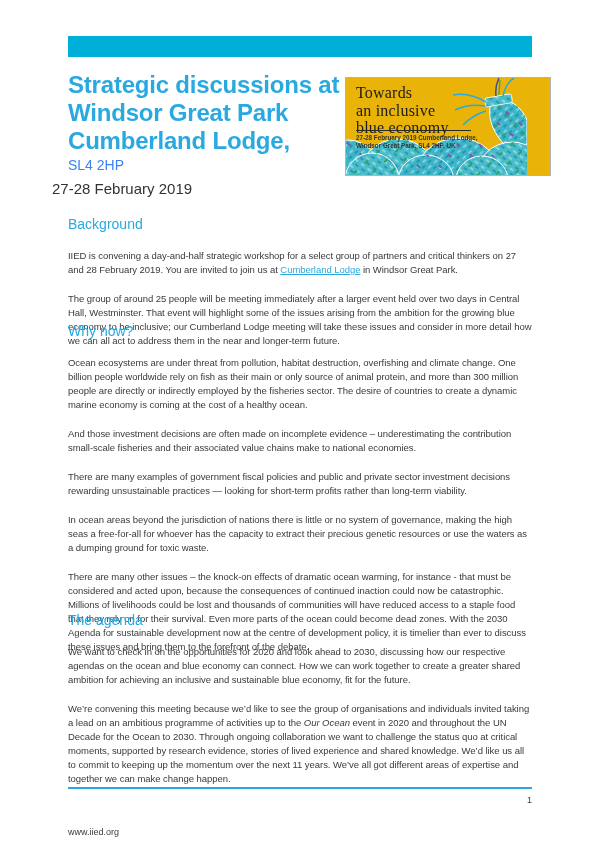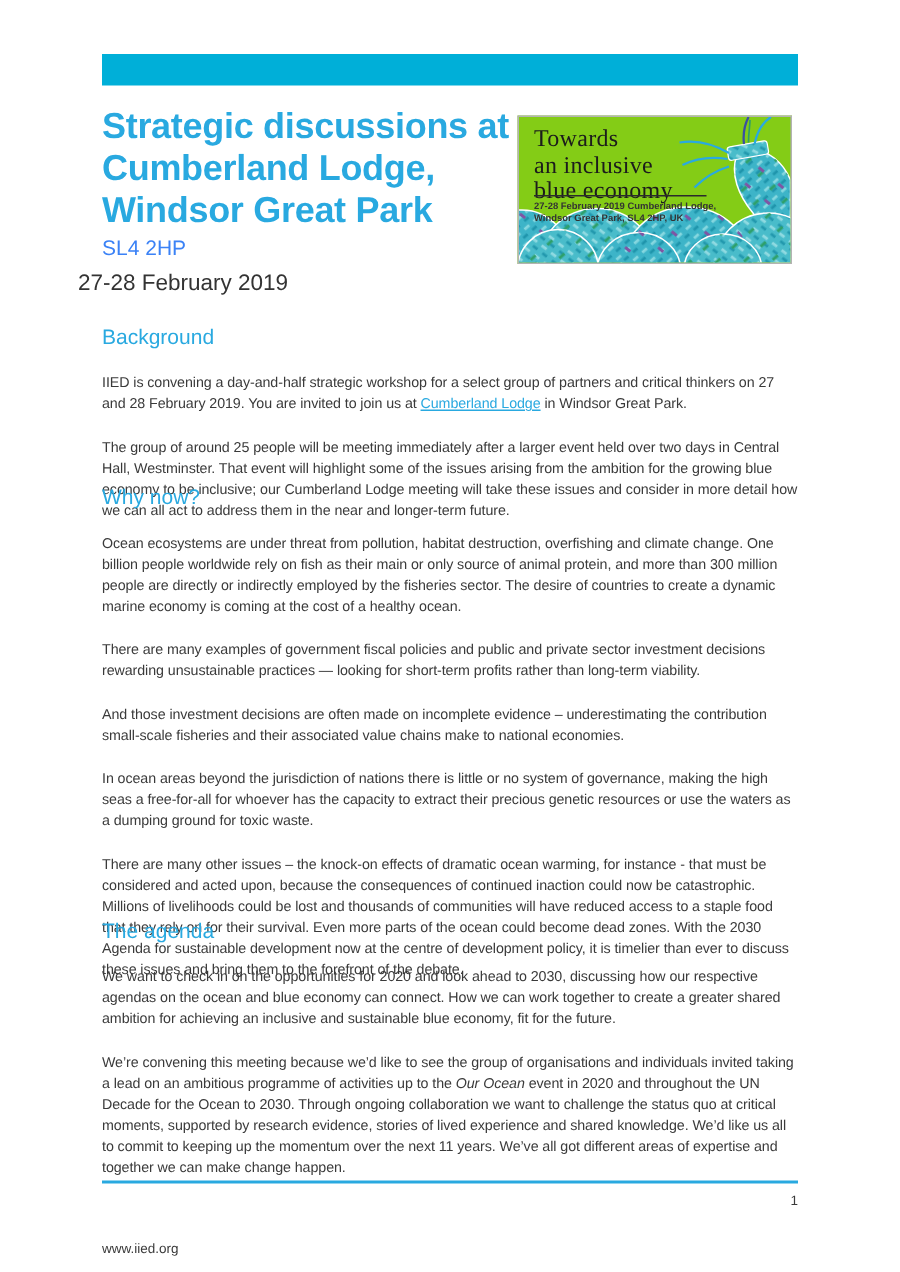--- a/index.html
+++ b/index.html
@@ -29,22 +29,22 @@
     font-size: 14px; line-height: 17px; color: #3b82f6;
   }
   .doc-date {
     position: absolute; left: 52px; top: 180px;
     font-size: 15px; line-height: 18px; color: #333;
   }
 
   
   .flyer {
     position: absolute; left: 345px; top: 77px;
-    width: 183px; height: 99px;
-    border: 1px solid #b3b3b3; background: #84cc16; overflow: hidden;
+    width: 206px; height: 99px;
+    border: 1px solid #b3b3b3; background: #eab308; overflow: hidden;
   }
   .flyer-art { position: absolute; left: 0; top: 0; width: 181px; height: 97px; }
   .flyer-title {
     position: absolute; left: 10px; top: 6px;
     font-family: "Liberation Serif", serif;
     font-size: 16px; line-height: 17.5px; color: #1c1c1c; letter-spacing: 0.2px;
   }
   .flyer-rule {
     position: absolute; left: 10px; top: 52px;
     width: 115px; height: 1px; background: #2b2b2b;
@@ -86,22 +86,22 @@
 </style>
 </head>
 <body>
 
 <div class="page">
 
   <div class="topbar"></div>
 
   <div class="doc-title">
     <div>Strategic discussions at</div>
+    <div>Windsor Great Park</div>
     <div>Cumberland Lodge,</div>
-    <div>Windsor Great Park</div>
   </div>
   <div class="postcode">SL4 2HP</div>
   <div class="doc-date">27-28 February 2019</div>
 
   <div class="flyer">
     <svg class="flyer-art" viewBox="0 0 181 97" preserveAspectRatio="none">
       <defs>
         <pattern id="wvA" width="8" height="8" patternUnits="userSpaceOnUse" patternTransform="rotate(-42)">
           <rect width="8" height="8" fill="#3DB4C8"></rect>
           <rect x="0.6" y="1.2" width="4.2" height="1.9" fill="#85D7DF"></rect>
@@ -174,22 +174,22 @@
 
   <div class="section" id="sec-background">
     <h2 class="sec-heading">Background</h2>
     <p class="body-p"><span>IIED is convening a day-and-half strategic workshop for a select group of partners and critical thinkers on 27 and 28 February 2019. You are invited to join us at </span><a class="doc-link">Cumberland Lodge</a><span> in Windsor Great Park.</span></p>
     <p class="body-p">The group of around 25 people will be meeting immediately after a larger event held over two days in Central Hall, Westminster. That event will highlight some of the issues arising from the ambition for the growing blue economy to be inclusive; our Cumberland Lodge meeting will take these issues and consider in more detail how we can all act to address them in the near and longer-term future.</p>
   </div>
 
   <div class="section" id="sec-why">
     <h2 class="sec-heading">Why now?</h2>
     <p class="body-p">Ocean ecosystems are under threat from pollution, habitat destruction, overfishing and climate change. One billion people worldwide rely on fish as their main or only source of animal protein, and more than 300 million people are directly or indirectly employed by the fisheries sector. The desire of countries to create a dynamic marine economy is coming at the cost of a healthy ocean.</p>
+    <p class="body-p">And those investment decisions are often made on incomplete evidence – underestimating the contribution small-scale fisheries and their associated value chains make to national economies.</p>
     <p class="body-p">There are many examples of government fiscal policies and public and private sector investment decisions rewarding unsustainable practices — looking for short-term profits rather than long-term viability.</p>
-    <p class="body-p">And those investment decisions are often made on incomplete evidence – underestimating the contribution small-scale fisheries and their associated value chains make to national economies.</p>
     <p class="body-p">In ocean areas beyond the jurisdiction of nations there is little or no system of governance, making the high seas a free-for-all for whoever has the capacity to extract their precious genetic resources or use the waters as a dumping ground for toxic waste.</p>
     <p class="body-p">There are many other issues – the knock-on effects of dramatic ocean warming, for instance - that must be considered and acted upon, because the consequences of continued inaction could now be catastrophic. Millions of livelihoods could be lost and thousands of communities will have reduced access to a staple food that they rely on for their survival. Even more parts of the ocean could become dead zones. With the 2030 Agenda for sustainable development now at the centre of development policy, it is timelier than ever to discuss these issues and bring them to the forefront of the debate.</p>
   </div>
 
   <div class="section" id="sec-agenda">
     <h2 class="sec-heading">The agenda</h2>
     <p class="body-p">We want to check in on the opportunities for 2020 and look ahead to 2030, discussing how our respective agendas on the ocean and blue economy can connect. How we can work together to create a greater shared ambition for achieving an inclusive and sustainable blue economy, fit for the future.</p>
     <p class="body-p"><span>We’re convening this meeting because we’d like to see the group of organisations and individuals invited taking a lead on an ambitious programme of activities up to the </span><span class="italic">Our Ocean</span><span> event in 2020 and throughout the UN Decade for the Ocean to 2030. Through ongoing collaboration we want to challenge the status quo at critical moments, supported by research evidence, stories of lived experience and shared knowledge. We’d like us all to commit to keeping up the momentum over the next 11 years. We’ve all got different areas of expertise and together we can make change happen.</span></p>
   </div>
 

